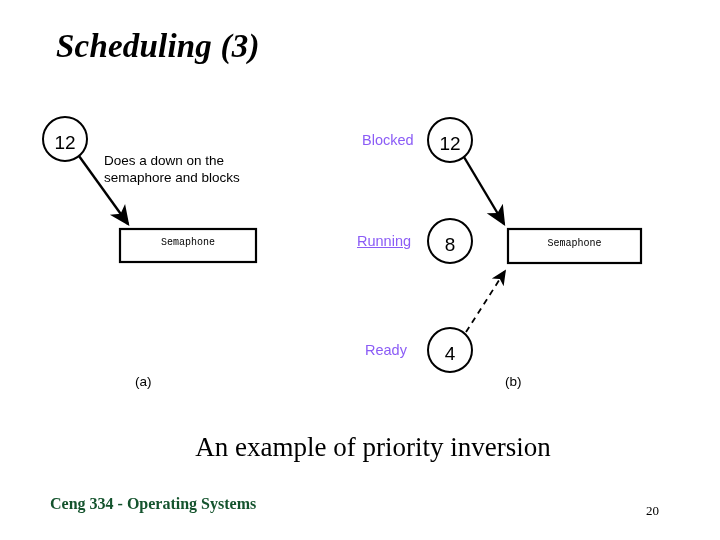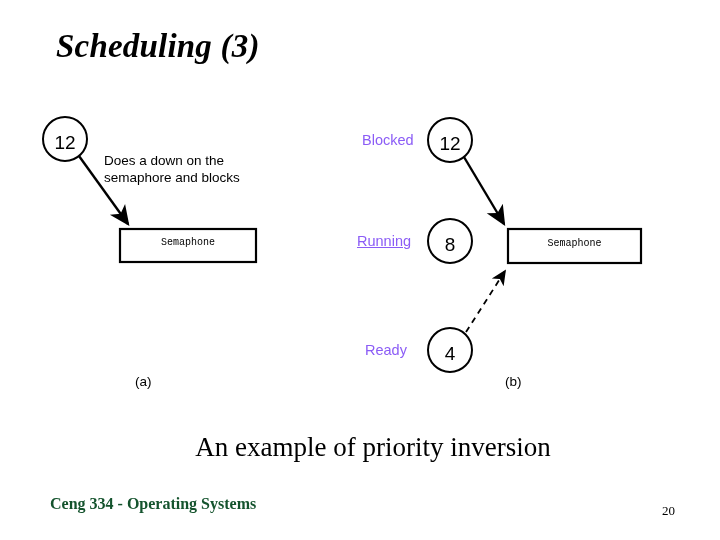--- a/index.html
+++ b/index.html
@@ -113,21 +113,20 @@
   }
   .footer-pagenum {
     position: absolute;
     left: 646px;
     top: 503px;
     font-family: "Liberation Serif", serif;
     font-size: 13px;
     line-height: 16px;
     color: #000000;
     white-space: nowrap;
-    margin-left: 16px;
   }
 </style>
 </head>
 <body>
 
 <div class="slide">
 
   <div class="slide-title">Scheduling (3)</div>
 
   <div class="figure">

